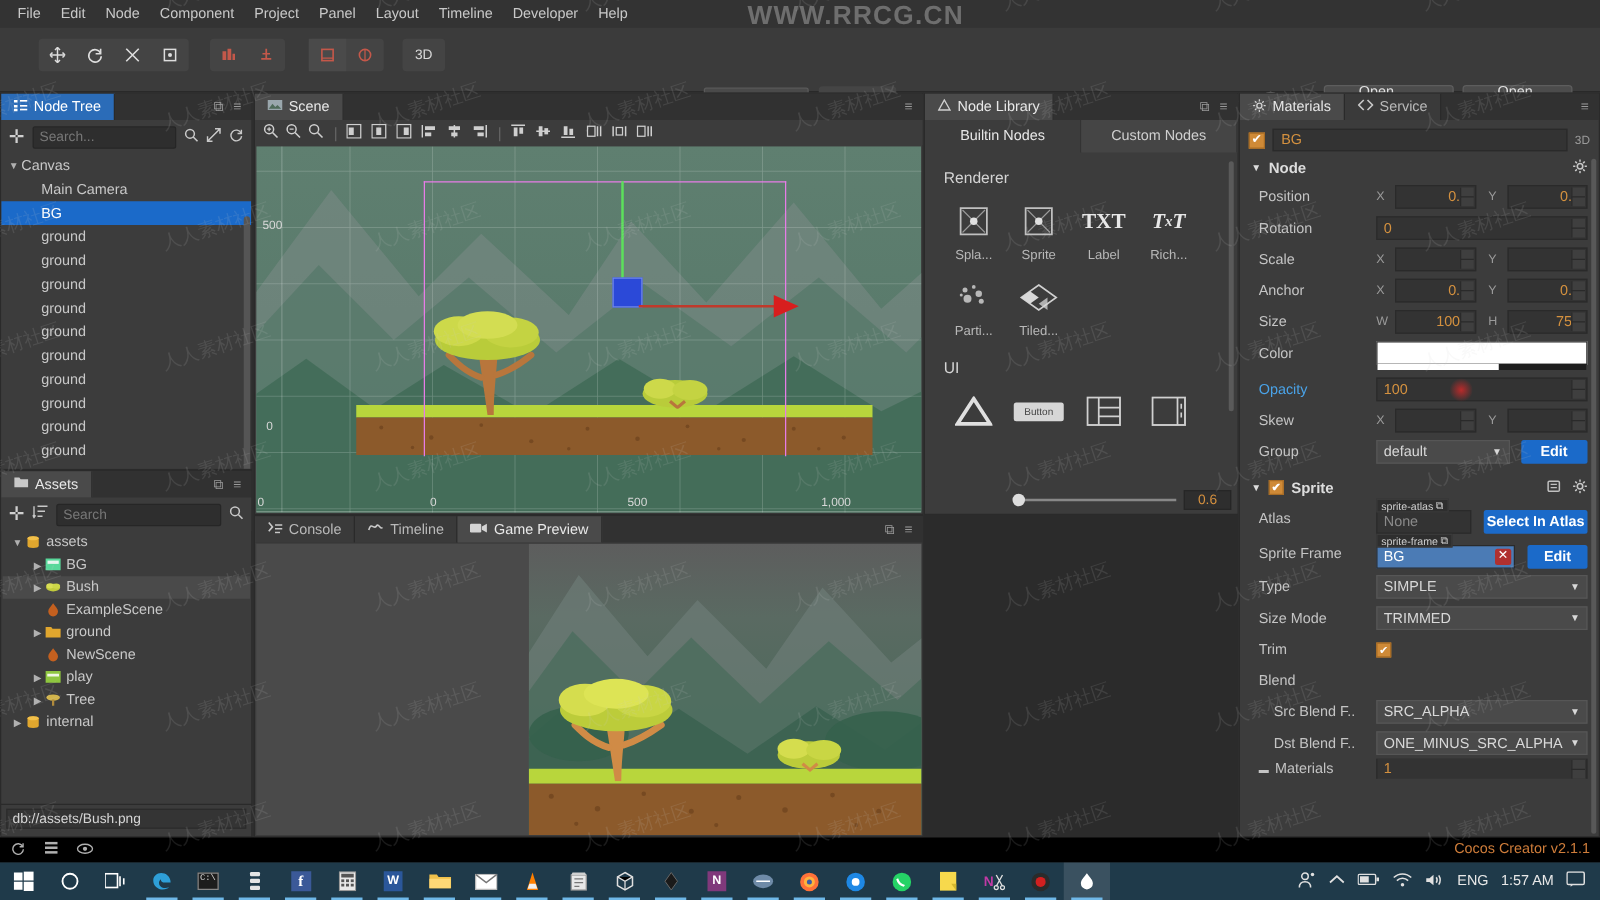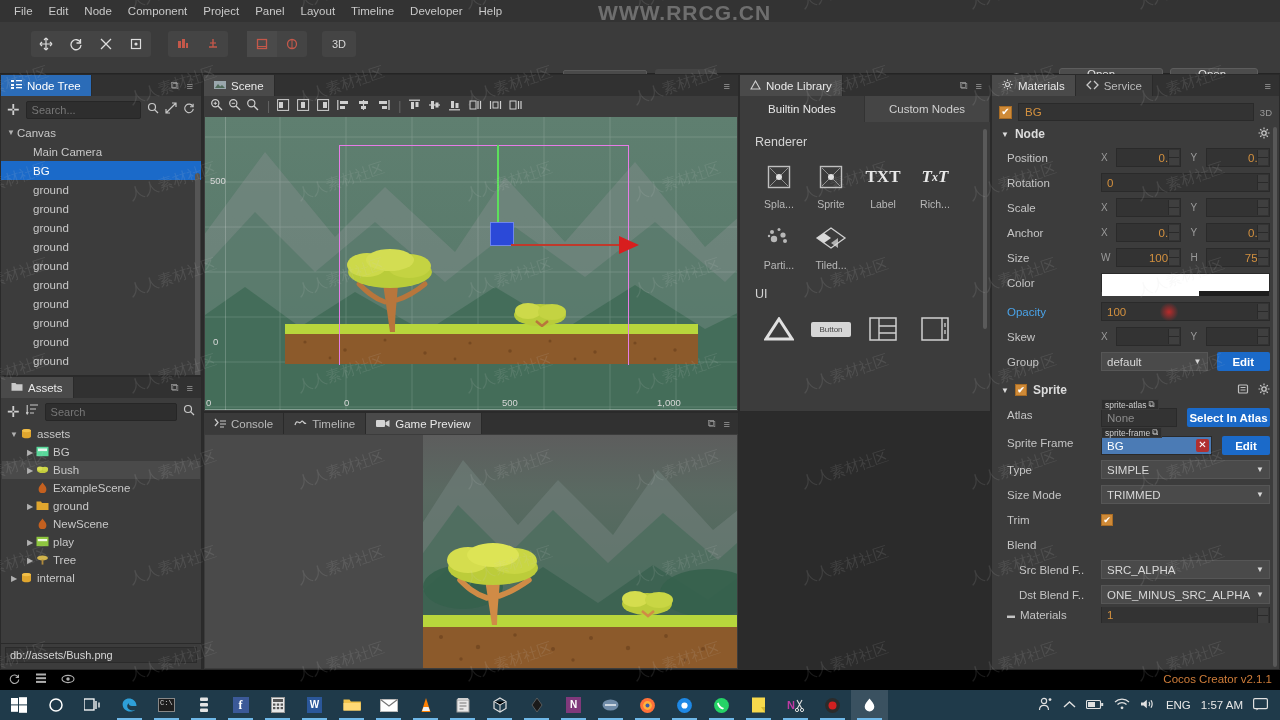--- a/index.html
+++ b/index.html
@@ -1021,20 +1021,26 @@
                 <rect x="1" y="1" width="26" height="22" stroke="#d0d0d0" fill="none" stroke-width="1.5"></rect>
                 <path d="M21 1v22" stroke="#d0d0d0" stroke-width="1.4"></path>
                 <path d="M24 6v4M24 13v4" stroke="#d0d0d0" stroke-width="1.3"></path>
               </svg>
           </div>
         </div>
       </div>
       <div style="position:absolute; right:2px; top:6px; width:4px; height:200px; background:#5a5a5a; border-radius:2px;"></div>
     </div>
 
+    <div class="nl-slider">
+      <div class="sl-track">
+        <div class="sl-knob"></div>
+      </div>
+      <div class="sl-val">0.6</div>
+    </div>
   </div>
 
   <div class="panel" id="props">
     <div class="panel-tabs">
       <div class="ptab sel">
         <span>
           <svg width="11" height="11" viewBox="0 0 12 12">
               <circle cx="6" cy="6" r="2.2" stroke="#cfcfcf" fill="none" stroke-width="1.2"></circle>
               <g stroke="#cfcfcf" stroke-width="1.1">
                 <path d="M6 0.5v1.8M6 9.7v1.8M0.5 6h1.8M9.7 6h1.8M2.2 2.2l1.3 1.3M8.5 8.5l1.3 1.3M9.8 2.2L8.5 3.5M3.5 8.5L2.2 9.8"></path>

